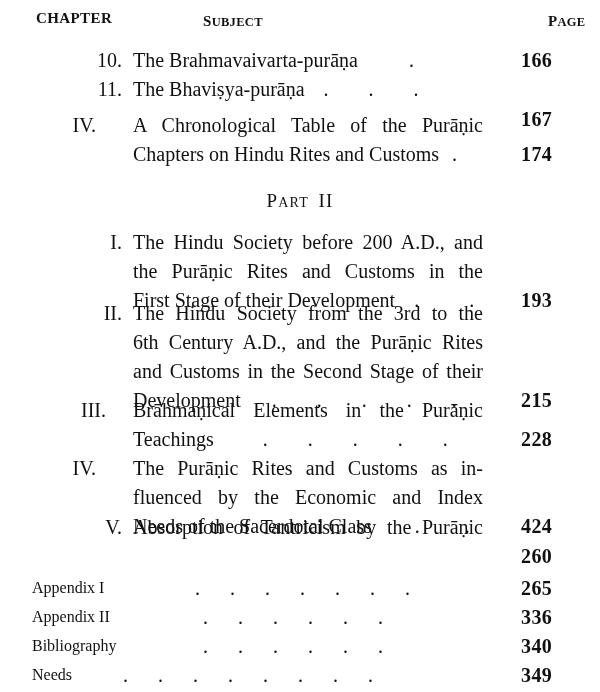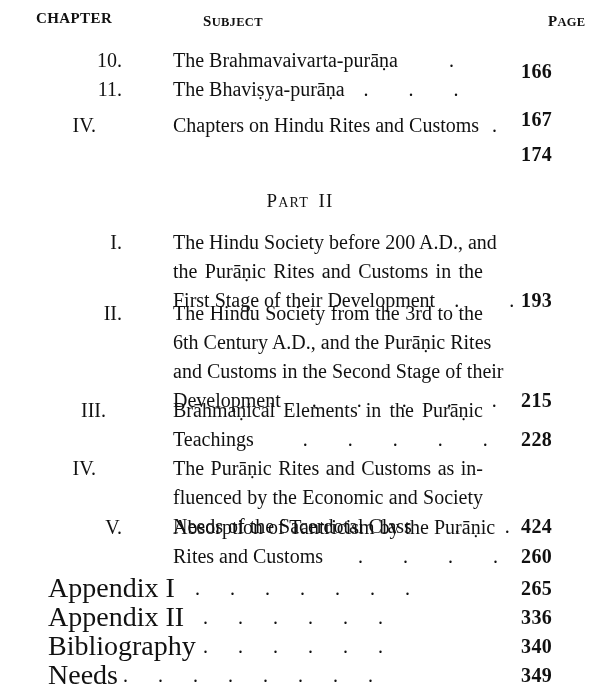--- a/index.html
+++ b/index.html
@@ -79,21 +79,20 @@
     position: absolute;
     left: 133px;
     width: 350px;
     font-size: 20px;
     line-height: 29px;
   }
   .line {
     position: relative;
     height: 29px;
     white-space: nowrap;
-    margin-left: 40px;
   }
   .line.just {
     text-align: justify;
     text-align-last: justify;
   }
   .line.just > span {
     display: inline;
   }
   .pg {
     position: absolute;
@@ -126,22 +125,22 @@
 
   
   .back {
     position: absolute;
     left: 0;
     width: 600px;
     height: 30px;
   }
   .back-label {
     position: absolute;
-    left: 48px;
-    font-size: 28px;
+    left: 32px;
+    font-size: 16px;
     line-height: 30px;
     white-space: nowrap;
     text-align: right;
   }
   .back-dots {
     position: absolute;
     left: 195px;
     width: 290px;
     font-size: 20px;
     line-height: 30px;
@@ -174,37 +173,40 @@
   </div>
 
   <div class="entry" style="top:46px;">
     <div class="num">10.</div>
     <div class="body">
       <div class="line">
         <span>The Brahmavaivarta-purāṇa</span>
         <span class="dots" style="margin-left:46px;">.</span>
       </div>
     </div>
-    <div class="pg" style="top:0;margin-top:11px;">166</div>
+    <div class="pg" style="top:0;">166</div>
   </div>
 
   <div class="entry" style="top:75px;">
     <div class="num">11.</div>
     <div class="body">
       <div class="line">
         <span>The Bhaviṣya-purāṇa</span>
         <span class="dots" style="margin-left:14px;">.        .        .</span>
       </div>
     </div>
     <div class="pg" style="top:0;margin-top:30px;">167</div>
   </div>
 
   <div class="entry" style="top:111px;">
     <div class="num" style="left:20px;">IV.</div>
     <div class="body">
+      <div class="line just">
+        <span>A Chronological Table of the Purāṇic</span>
+      </div>
       <div class="line">
         <span>Chapters on Hindu Rites and Customs</span>
         <span class="dots" style="margin-left:8px;">.</span>
       </div>
     </div>
     <div class="pg" style="top:29px;">174</div>
   </div>
 
   <div class="part" style="top:190px;">
     <span class="cap">P</span><span>ART</span>&nbsp;&nbsp;<span class="cap">II</span>
@@ -261,39 +263,35 @@
     <div class="pg" style="top:29px;">228</div>
   </div>
 
   <div class="entry" style="top:454px;">
     <div class="num" style="left:20px;">IV.</div>
     <div class="body">
       <div class="line just">
         <span>The Purāṇic Rites and Customs as in-</span>
       </div>
       <div class="line just">
-        <span>fluenced by the Economic and Society</span>
+        <span>fluenced by the Economic and Index</span>
       </div>
       <div class="line">
         <span>Needs of the Sacerdotal Class</span>
         <span class="dots" style="margin-left:38px;">.         .</span>
       </div>
     </div>
     <div class="pg" style="top:58px;">424</div>
   </div>
 
   <div class="entry" style="top:513px;">
     <div class="num">V.</div>
     <div class="body">
       <div class="line just">
         <span>Absorption of Tantricism by the Purāṇic</span>
-      </div>
-      <div class="line">
-        <span>Rites and Customs</span>
-        <span class="dots" style="margin-left:30px;">.        .        .        .</span>
       </div>
     </div>
     <div class="pg" style="top:29px;">260</div>
   </div>
 
   <div class="back" style="top:573px;">
     <div class="back-label">Appendix  I</div>
     <div class="back-dots">.      .      .      .      .      .      .</div>
     <div class="back-pg">265</div>
   </div>

